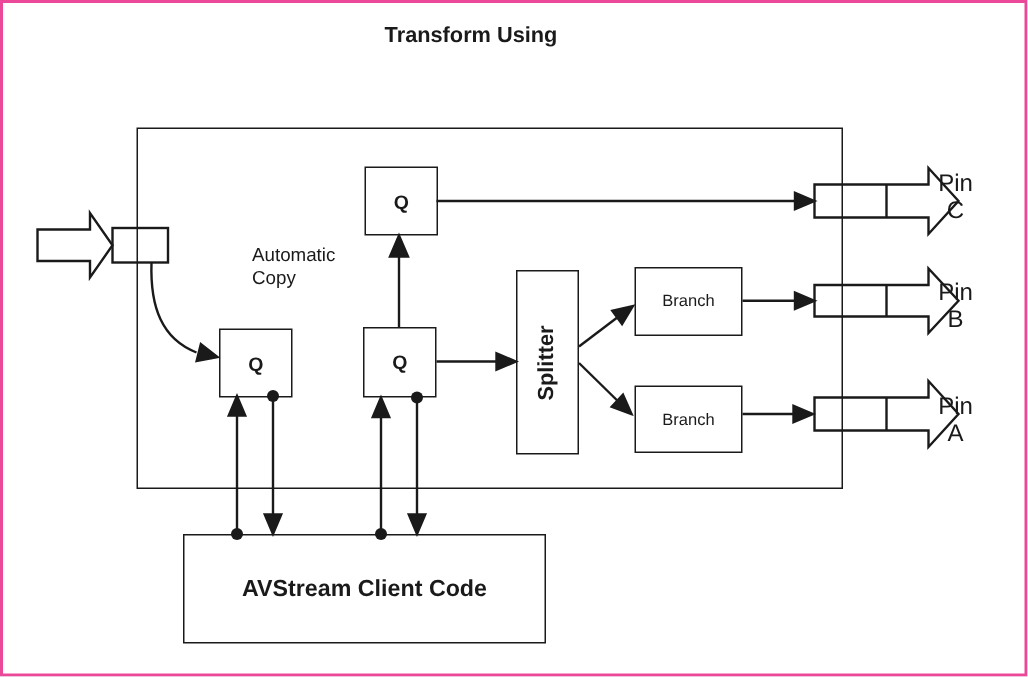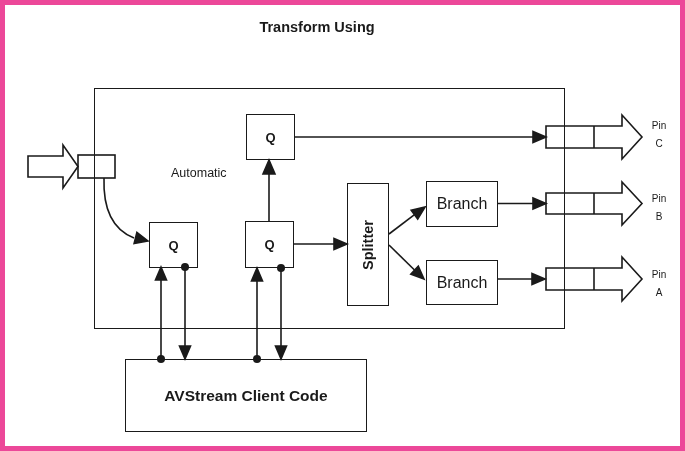--- a/index.html
+++ b/index.html
@@ -1,53 +1,53 @@
 <!DOCTYPE html>
 <html><head>
 <meta charset="utf-8">
 <style>
   html,body { margin:0; padding:0; background:#e8e8e8; }
   * { box-sizing: border-box; }
   #canvas {
     position: relative;
     width: 685px; height: 451px;
     background: #ffffff;
-    border: 5px solid #ec4899;
+    border: 2px solid #ec4899;
     font-family: "Liberation Sans", sans-serif;
     color: #1a1a1a;
     overflow: hidden;
   }
   .box {
     position: absolute;
     border: 1.5px solid #1a1a1a;
     background: transparent;
     display: flex; align-items: center; justify-content: center;
   }
   .title {
     position: absolute;
     left: 162px; top: 13px; width: 300px;
     text-align: center;
     font-weight: bold; font-size: 14.5px; line-height: 19px;
     color: #1a1a1a;
   }
   .q-label { font-weight: bold; font-size: 13px; }
-  .branch-label { font-size: 16px; }
+  .branch-label { font-size: 11px; }
   .splitter-label {
     font-weight: bold; font-size: 14.5px;
     transform: rotate(-90deg);
     white-space: nowrap;
   }
   .client-label { font-weight: bold; font-size: 15.5px; }
   .auto-copy {
     position: absolute; left: 166px; top: 161px; width: 100px;
     text-align: left; font-size: 12.5px; line-height: 15px;
   }
   .pin-label {
-    position: absolute; left: 634px; width: 40px;
-    text-align: center; font-size: 10px; line-height: 18px;
+    position: absolute; left: 615px; width: 40px;
+    text-align: center; font-size: 16px; line-height: 18px;
   }
   svg.overlay { position:absolute; left:0; top:0; pointer-events:none; }
 </style>
 </head>
 <body>
 
 <div id="canvas">
 
   <div class="title">
     <div>Transform Using</div>
@@ -78,20 +78,21 @@
   <div class="box" style="left:421px; top:255px; width:72px; height:45px;">
     <span class="branch-label">Branch</span>
   </div>
 
   <div class="box" style="left:120px; top:354px; width:242px; height:73px;">
     <span class="client-label">AVStream Client Code</span>
   </div>
 
   <div class="auto-copy">
     <div>Automatic</div>
+    <div>Copy</div>
   </div>
 
   <div class="pin-label" style="top:112px;">
     <div>Pin</div>
     <div>C</div>
   </div>
   <div class="pin-label" style="top:185px;">
     <div>Pin</div>
     <div>B</div>
   </div>

